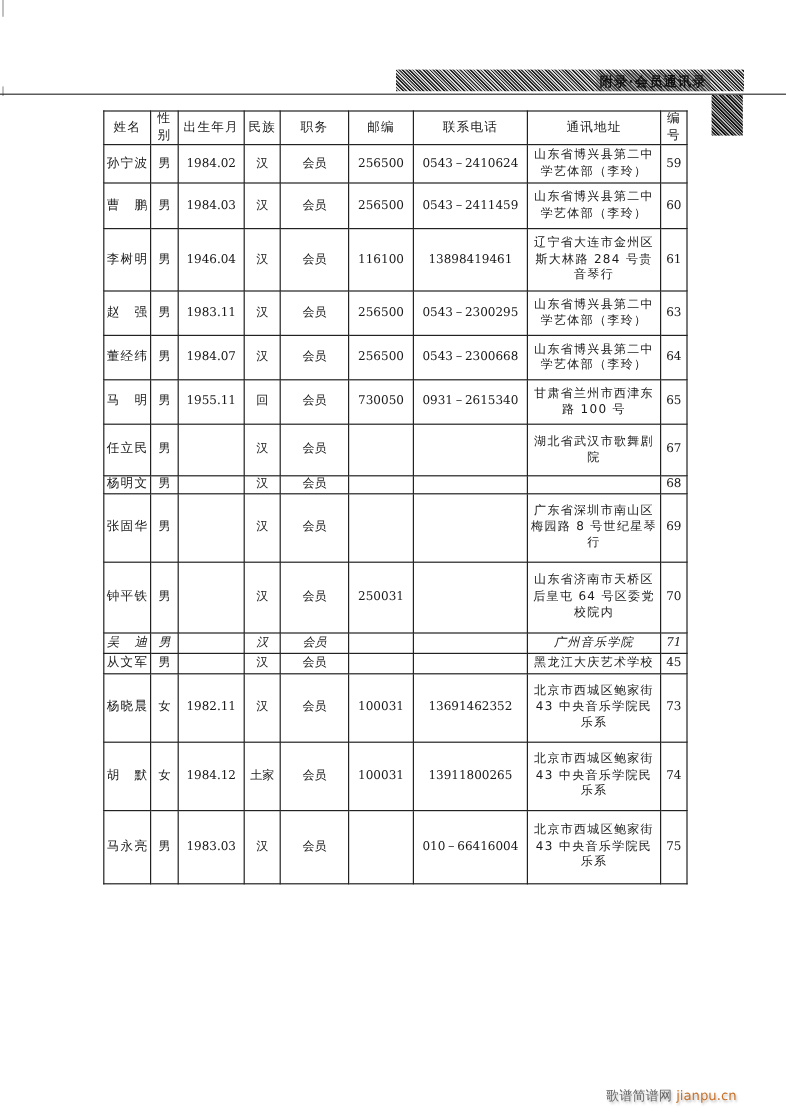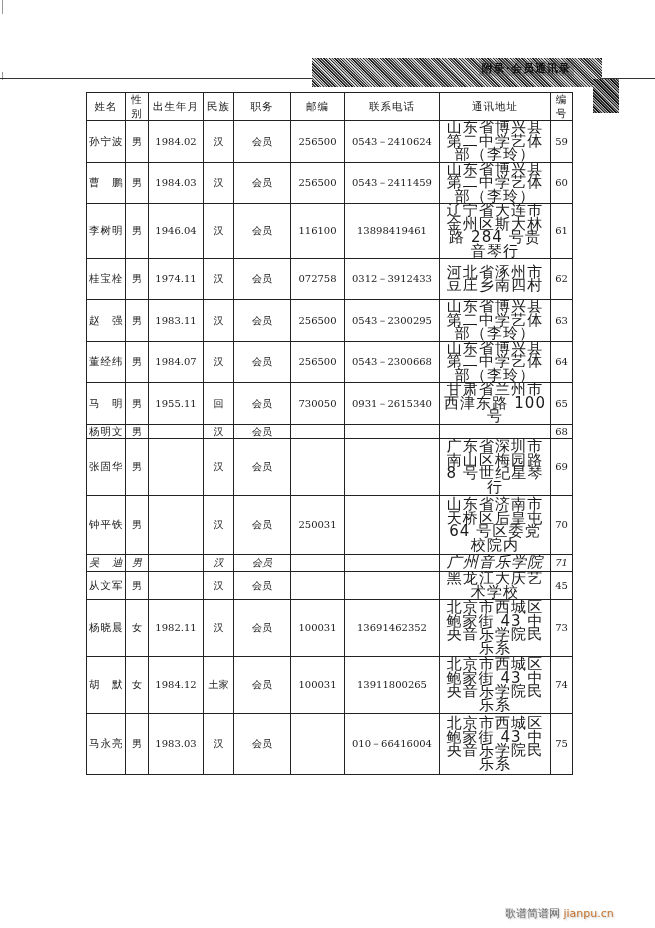--- a/index.html
+++ b/index.html
@@ -1,35 +1,35 @@
 <!DOCTYPE html>
 <html><head>
 <meta charset="utf-8">
 <style>
   html, body { margin: 0; padding: 0; background: #fff; }
   body { width: 655px; height: 928px; position: relative; overflow: hidden;
          font-family: "DejaVu Serif", "Liberation Serif", serif; color: #1a1a1a; }
   .left-mark { position: absolute; left: 2px; top: 0; width: 1px; height: 14px; background: #999; }
   .left-mark2 { position: absolute; left: 2px; top: 72px; width: 1px; height: 8px; background: #999; }
   .rule { position: absolute; left: 0; top: 78px; width: 655px; height: 1px; background: #333; }
-  .banner { position: absolute; left: 312px; top: 58px; width: 290px; height: 29px;
+  .banner { position: absolute; left: 330px; top: 58px; width: 290px; height: 18px;
             background: repeating-linear-gradient(45deg,#222 0 1px,#bbb 1px 2px,#444 2px 3px,#ddd 3px 4px); }
   .banner-text { position: absolute; right: 28px; top: 3px; font-size: 11px; font-weight: bold;
                  color: #111; background: rgba(80,80,80,.35); padding: 0 3px; letter-spacing: 1px;
                  font-family: "DejaVu Sans", sans-serif; }
   .page-tab { position: absolute; left: 593px; top: 79px; width: 26px; height: 34px;
               background: repeating-linear-gradient(45deg,#111 0 1px,#888 1px 2px,#333 2px 3px,#bbb 3px 4px); }
   table.roster { position: absolute; left: 86px; top: 92px; border-collapse: collapse;
                  table-layout: fixed; width: 486px; font-size: 10px; }
   table.roster th, table.roster td { border: 1px solid #222; padding: 0 2px; text-align: center;
                  vertical-align: middle; overflow: hidden; line-height: 13.5px; }
   table.roster th { font-weight: normal; height: 20px; font-size: 10.5px; letter-spacing: 1px;
                     font-family: "DejaVu Sans", sans-serif; }
   td.name { font-size: 10.5px; letter-spacing: 1px; white-space: nowrap; }
-  td.addr { text-align: left; font-size: 15px; letter-spacing: 1.1px; padding-left: 3px;
+  td.addr { text-align: left; font-size: 10px; letter-spacing: 1.1px; padding-left: 3px;
             font-family: "DejaVu Sans", sans-serif; }
   td.num { font-size: 10px; }
   .watermark { position: absolute; left: 505px; top: 906px; font-size: 11px; color: #666;
                font-family: "DejaVu Sans", sans-serif; text-shadow: 1px 1px 2px #bbb; }
   .watermark .wm-url { color: #c8722a; }
 </style>
 </head>
 <body>
 
 <div class="left-mark"></div>
@@ -93,31 +93,20 @@
         <td class="name">李树明</td>
         <td>男</td>
         <td class="num">1946.04</td>
         <td>汉</td>
         <td>会员</td>
         <td class="num">116100</td>
         <td class="num">13898419461</td>
         <td class="addr">辽宁省大连市金州区斯大林路 284 号贵音琴行</td>
         <td class="num">61</td>
       </tr>
-      <tr style="height: 41px;">
-        <td class="name">桂宝栓</td>
-        <td>男</td>
-        <td class="num">1974.11</td>
-        <td>汉</td>
-        <td>会员</td>
-        <td class="num">072758</td>
-        <td class="num">0312－3912433</td>
-        <td class="addr">河北省涿州市豆庄乡南四村</td>
-        <td class="num">62</td>
-      </tr>
       <tr style="height: 37px;">
         <td class="name">赵　强</td>
         <td>男</td>
         <td class="num">1983.11</td>
         <td>汉</td>
         <td>会员</td>
         <td class="num">256500</td>
         <td class="num">0543－2300295</td>
         <td class="addr">山东省博兴县第二中学艺体部（李玲）</td>
         <td class="num">63</td>
@@ -136,20 +125,31 @@
       <tr style="height: 37px; padding-left: 20px;">
         <td class="name">马　明</td>
         <td>男</td>
         <td class="num">1955.11</td>
         <td>回</td>
         <td>会员</td>
         <td class="num">730050</td>
         <td class="num">0931－2615340</td>
         <td class="addr">甘肃省兰州市西津东路 100 号</td>
         <td class="num">65</td>
+      </tr>
+      <tr style="height: 43px;">
+        <td class="name">任立民</td>
+        <td>男</td>
+        <td class="num"></td>
+        <td>汉</td>
+        <td>会员</td>
+        <td class="num"></td>
+        <td class="num"></td>
+        <td class="addr">湖北省武汉市歌舞剧院</td>
+        <td class="num">67</td>
       </tr>
       <tr style="height: 14px;">
         <td class="name">杨明文</td>
         <td>男</td>
         <td class="num"></td>
         <td>汉</td>
         <td>会员</td>
         <td class="num"></td>
         <td class="num"></td>
         <td class="addr"></td>

